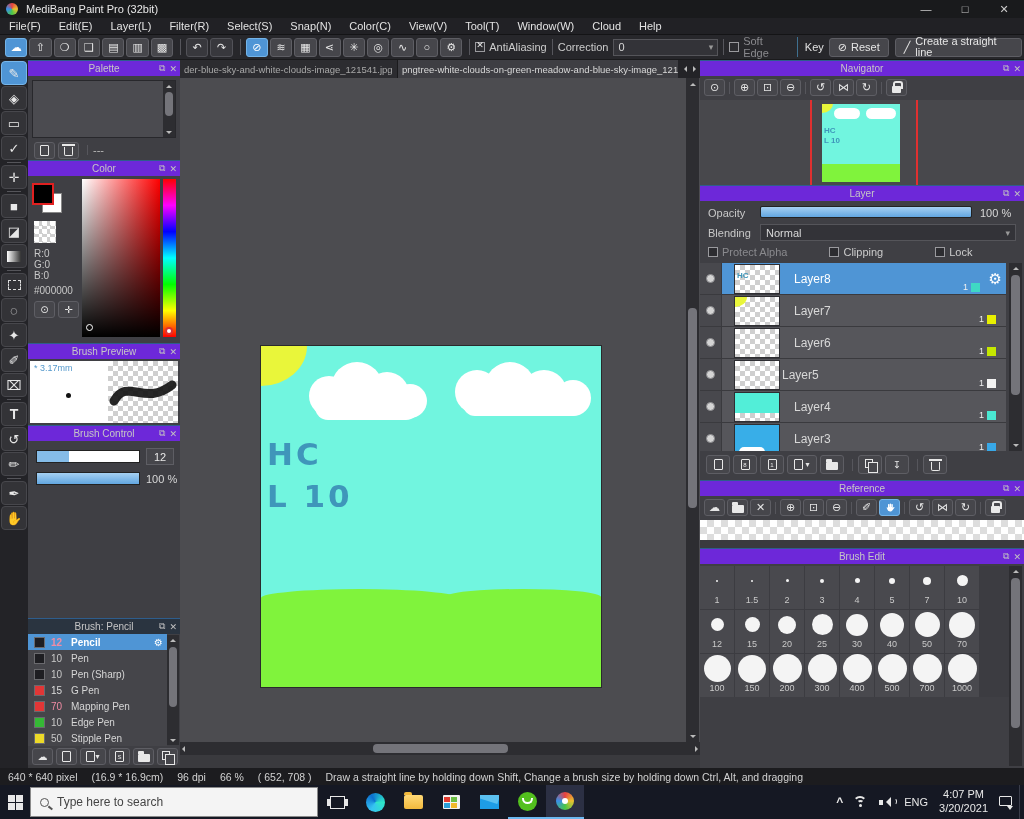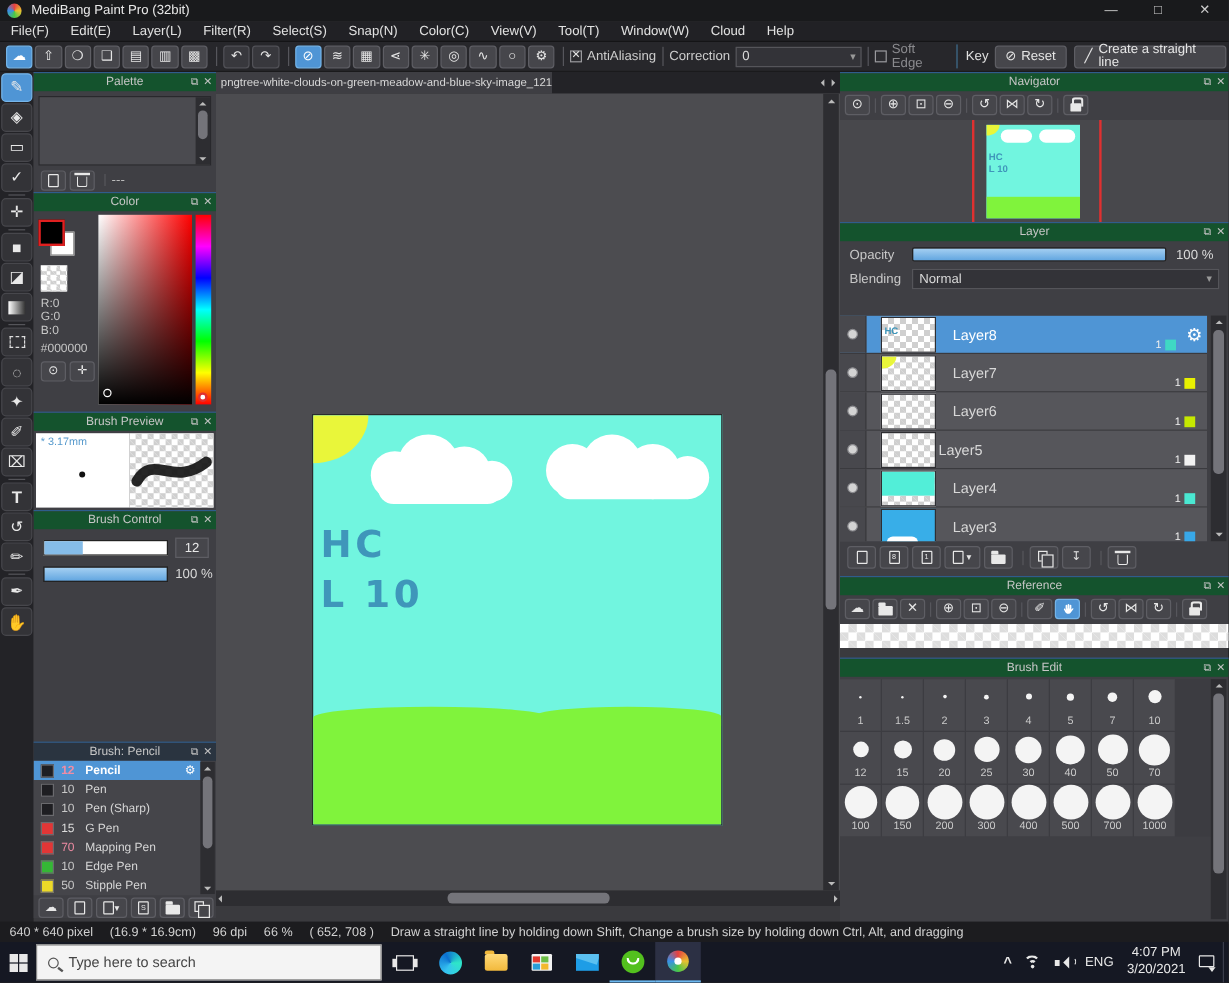--- a/index.html
+++ b/index.html
@@ -10,21 +10,21 @@
 .flex{display:flex;align-items:center}
 .btn{display:inline-flex;align-items:center;justify-content:center;background:#46464b;border:1px solid #5e5e64;border-radius:3px;color:#e6e6e6;font-size:11px;line-height:1}
 .btn.active{background:#4f95d5;border-color:#74b4e8;color:#fff}
 .btn.dark{background:#38383d;border-color:#525258}
 .vsep{width:1px;height:16px;background:#56565c;margin:0 5px}
 .titlebar{position:absolute;left:0;top:0;width:1024px;height:18px;background:#191a1c;display:flex;align-items:center;color:#e8e8e8}
 .menubar{position:absolute;left:0;top:18px;width:1024px;height:17px;background:#212125;display:flex;align-items:center;color:#e2e2e2;border-bottom:1px solid #141416}
 .menubar span{padding:0 9px;font-size:11px}
 .toolbar{position:absolute;left:0;top:35px;width:1024px;height:25px;background:#27272b;display:flex;align-items:center;padding-left:5px;border-bottom:1px solid #1a1a1c}
 .toolbar .btn{width:23px;height:19px;margin-right:2px}
-.ptitle{height:15px;background:#14532d;display:flex;align-items:center;justify-content:center;font-size:10px;color:#c6c6c6;position:relative}
+.ptitle{height:15px;background:#6d28d9;display:flex;align-items:center;justify-content:center;font-size:10px;color:#c6c6c6;position:relative}
 .picons{position:absolute;right:3px;top:0;height:15px;display:flex;align-items:center;gap:4px;font-size:9px;color:#c2c2c2}
 .panel{position:absolute;background:#3f3f44;border-top:1px solid #2e5d8c;overflow:hidden}
 .checker{background-color:#fff;background-image:linear-gradient(45deg,#cfcfcf 25%,transparent 25%,transparent 75%,#cfcfcf 75%),linear-gradient(45deg,#cfcfcf 25%,transparent 25%,transparent 75%,#cfcfcf 75%);background-size:10px 10px;background-position:0 0,5px 5px}
 .checker-lg{background-color:#fff;background-image:linear-gradient(45deg,#ddd 25%,transparent 25%,transparent 75%,#ddd 75%),linear-gradient(45deg,#ddd 25%,transparent 25%,transparent 75%,#ddd 75%);background-size:14px 14px;background-position:0 0,7px 7px}
 .sb{position:absolute;background:#2d2d31}
 .sb .thumb{position:absolute;background:#74747a;border-radius:4px}
 .tri{width:0;height:0;border:3px solid transparent}
 .tri.up{border-bottom-color:#bbb;margin-top:-3px}
 .tri.down{border-top-color:#bbb;margin-bottom:-3px}
 .tri.left{border-right-color:#bbb;margin-left:-3px}
@@ -375,20 +375,21 @@
       <span class="pbtn">
           <span class="i-folder"></span>
         </span>
       <span class="pbtn">
           <span class="i-dup"></span>
         </span>
     </div>
   </div>
 
   <div class="abs" style="left:180px;top:60px;width:520px;height:18px;background:#232327;display:flex">
+    <div class="flex" style="width:218px;background:#2c2c30;color:#a8a8a8;font-size:9.5px;padding:0 4px;overflow:hidden;white-space:nowrap;border-right:1px solid #1a1a1c">der-blue-sky-and-white-clouds-image_121541.jpg</div>
     <div class="flex" style="width:280px;background:#3e3e43;color:#d8d8d8;font-size:9.5px;padding:0 4px;overflow:hidden;white-space:nowrap">pngtree-white-clouds-on-green-meadow-and-blue-sky-image_121561.jpg</div>
     <div class="flex" style="margin-left:auto;gap:6px;padding-right:4px">
       <span class="tri left"></span>
       <span class="tri right"></span>
     </div>
   </div>
 
   <div class="abs" style="left:180px;top:78px;width:520px;height:677px;background:#4c4c50;overflow:hidden">
 
     <div class="abs" style="left: 80px; top: 267px; width: 342px; height: 343px; border: 1px solid rgb(42, 42, 44); overflow: hidden; background-color: rgb(113, 245, 223);">
@@ -484,20 +485,28 @@
           <span>✕</span>
         </span>
     </div>
     <div class="abs" style="left:8px;top:21px;color:#c8c8c8">Opacity</div>
     <div class="abs" style="left:60px;top:20px;width:212px;height:12px;background:linear-gradient(to bottom,#a5d0f2,#62a6e0);border:1px solid #222;border-radius:2px"></div>
     <div class="abs" style="left:280px;top:21px;color:#d8d8d8">100 %</div>
     <div class="abs" style="left:8px;top:41px;color:#c8c8c8">Blending</div>
     <div class="abs flex" style="left:60px;top:38px;width:256px;height:17px;background:#333338;border:1px solid #55555a;padding:0 5px;justify-content:space-between">
       <span>Normal</span>
       <span style="color:#999;font-size:9px">▾</span>
+    </div>
+    <div class="flex abs" style="left:8px;top:60px;width:310px">
+      <span class="checkbox"></span>
+      <span style="color:#8a8a8e">Protect Alpha</span>
+      <span class="checkbox" style="margin-left:42px"></span>
+      <span style="color:#cccccc">Clipping</span>
+      <span class="checkbox" style="margin-left:52px"></span>
+      <span style="color:#cccccc">Lock</span>
     </div>
     <div class="abs" style="left:0;top:77px;width:306px;height:188px;overflow:hidden">
       <div class="layer-row selected">
         <div class="eyecell">
             <span class="eyedot"></span>
           </div>
         <div class="lthumb checker">
             <span class="abs" style="left:2px;top:6px;font-size:8px;font-weight:bold;color:#3f96ba">HC</span>
           </div>
         <span style="margin-left:14px;font-size:12px;font-weight:normal;color:#fff">Layer8</span>

